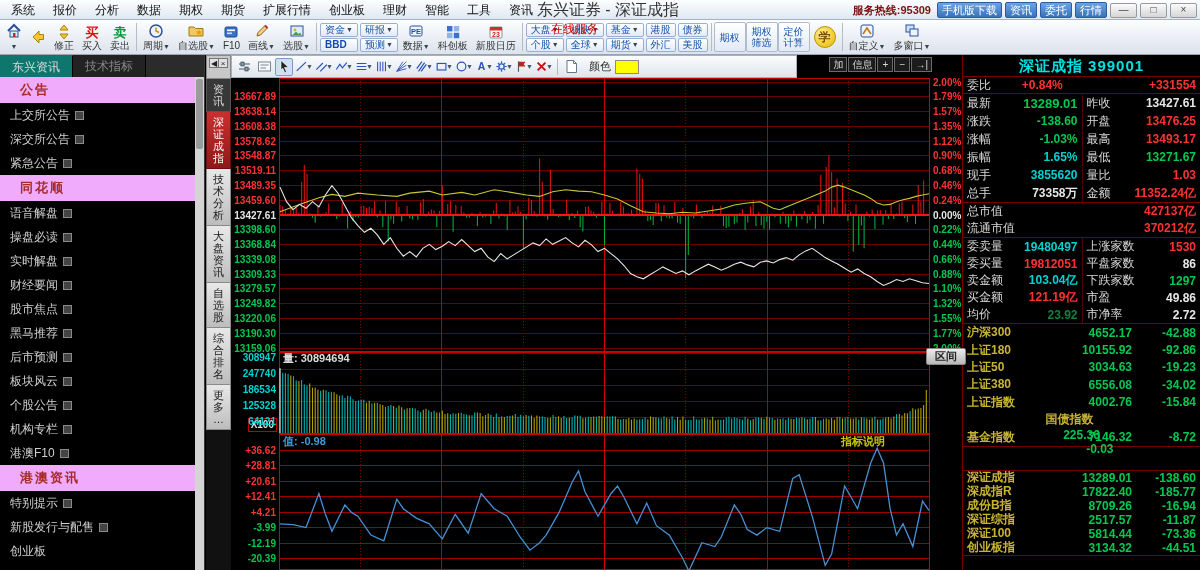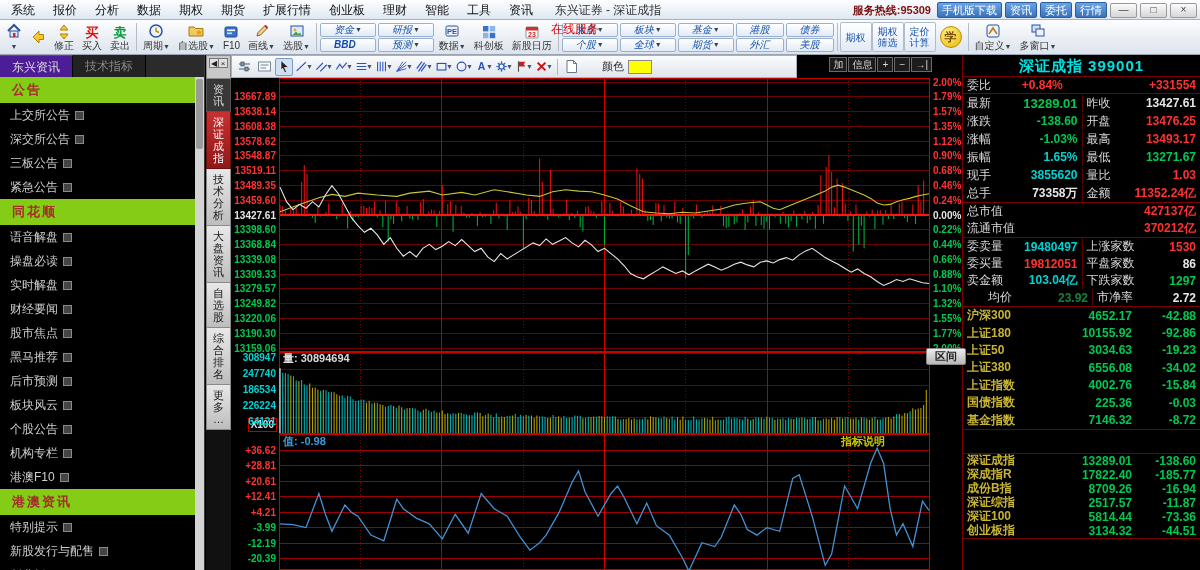--- a/index.html
+++ b/index.html
@@ -4,64 +4,64 @@
 <style>
 *{margin:0;padding:0;box-sizing:border-box;}
 html,body{width:1200px;height:570px;overflow:hidden;}
 body{font-family:"Liberation Sans","DejaVu Sans",sans-serif;background:#000;}
 #app{position:relative;width:1200px;height:570px;background:#000;}
 
 .titlebar{position:absolute;top:0;left:0;right:0;height:20px;background:linear-gradient(#fdfeff,#dfe8f2);border-bottom:1px solid #a8b2c0;z-index:30;}
 .menubar{position:absolute;left:2px;top:0;height:20px;display:flex;z-index:2;}
 .menu-item{padding:0 9px;font-size:12px;line-height:20px;color:#111;cursor:default;}
 .menu-item.hl{color:#d40000;margin-top:19px;}
-.win-title{position:absolute;left:16px;right:0;top:0;text-align:center;font-size:12px;line-height:20px;color:#333;}
+.win-title{position:absolute;left:16px;right:0;top:0;text-align:center;font-size:16px;line-height:20px;color:#333;}
 .title-right{position:absolute;right:3px;top:2px;display:flex;align-items:center;gap:3px;z-index:3;}
 .hotline{font-size:11px;font-weight:bold;color:#7c1010;margin-right:3px;}
 .tbtn{background:linear-gradient(#6aa4e8,#3a72b8);color:#fff;font-size:11px;line-height:14px;padding:0 4px;border:1px solid #2d5d9c;border-radius:2px;}
 .wbtn{width:27px;height:15px;background:linear-gradient(#fbfbfb,#d6d6d6);border:1px solid #999;border-radius:2px;font-size:10px;line-height:12px;text-align:center;color:#444;}
 
 .toolbar{position:absolute;top:20px;left:0;right:0;height:35px;background:linear-gradient(#fcfdfe,#dce3ed);border-bottom:1px solid #9aa4b2;display:flex;align-items:center;padding:0 2px;z-index:29;}
 .tb-btn{height:32px;display:flex;flex-direction:column;align-items:center;justify-content:center;padding:0 4px;font-size:10px;color:#333;border-radius:2px;line-height:11px;white-space:nowrap;}
 .tb-btn .ic{height:17px;display:flex;align-items:center;justify-content:center;}
 .tb-sep{width:1px;height:28px;background:#b4bcc8;margin:0 2px;flex:none;}
 .tb-stack{display:flex;flex-direction:column;gap:1px;padding:0 1px;}
-.tb-mini{height:14px;font-size:10px;color:#1450aa;border:1px solid #9ab0d0;border-radius:2px;background:linear-gradient(#ffffff,#e2eaf5);padding:0 13px;display:flex;align-items:flex-start;gap:1px;line-height:12px;font-style:italic;}
+.tb-mini{height:14px;font-size:10px;color:#1450aa;border:1px solid #9ab0d0;border-radius:2px;background:linear-gradient(#ffffff,#e2eaf5);padding:0 4px;display:flex;align-items:flex-start;gap:1px;line-height:12px;}
 .tb-mini.bold{font-weight:bold;color:#1048b4;}
 .dd{font-size:7px;color:#345;}
 .tb-txt2{height:30px;border:1px solid #aebcd0;border-radius:2px;background:linear-gradient(#ffffff,#e2eaf5);color:#1450aa;font-size:10px;display:flex;flex-direction:column;align-items:center;justify-content:center;padding:0 5px;line-height:11px;}
 .xue{width:22px;height:22px;border-radius:50%;background:radial-gradient(circle at 35% 30%,#ffef8a,#e8b800);border:1px solid #c09000;color:#7a4a00;font-size:12px;font-weight:bold;text-align:center;line-height:21px;}
 
 .content{position:absolute;top:55px;left:0;width:1200px;height:515px;}
 .sidebar{position:absolute;left:0;top:0;width:205px;height:515px;background:#000;border-right:1px solid #3a3a3a;overflow:hidden;}
 .side-tabs{display:flex;height:22px;background:#2b2b2b;}
 .side-tab{padding:0 12px;font-size:12px;line-height:22px;color:#8a8a8a;background:#222;border-right:1px solid #000;}
-.side-tab.active{color:#d8d8d8;background:#4c1d95;border-top:1px solid #555;}
+.side-tab.active{color:#d8d8d8;background:#0f766e;border-top:1px solid #555;}
 .side-list{position:absolute;top:22px;left:0;right:9px;bottom:0;overflow:hidden;}
-.side-hdr{height:26px;line-height:26px;background:#84cc16;color:#a62b2b;font-size:13px;font-weight:bold;padding-left:12px;letter-spacing:2px;}
+.side-hdr{height:26px;line-height:26px;background:#f0abfc;color:#a62b2b;font-size:13px;font-weight:bold;padding-left:20px;letter-spacing:2px;}
 .side-item{height:24px;line-height:24px;color:#cfcfcf;font-size:12px;padding-left:10px;display:flex;align-items:center;gap:5px;cursor:pointer;}
 .doc-ico{width:9px;height:9px;border:1px solid #8a8a8a;background:#444;flex:none;display:inline-block;}
 .side-scroll{position:absolute;right:0;top:22px;bottom:0;width:9px;background:#d4d4d4;}
 .side-thumb{position:absolute;top:2px;left:1px;width:7px;height:70px;background:#9a9a9a;border-radius:2px;}
 
 .vstrip{position:absolute;left:206px;top:0;width:25px;height:515px;background:#111;}
 .vs-hdr{height:24px;position:relative;background:#c8c8c8;border:1px solid #888;}
 .vs-mini{position:absolute;top:2px;width:10px;height:10px;font-size:8px;line-height:9px;text-align:center;color:#222;background:#e0e0e0;border:1px solid #777;}
 .vtab{width:25px;display:flex;flex-direction:column;align-items:center;justify-content:center;background:linear-gradient(#e8e8e8,#bdbdbd);border:1px solid #8a8a8a;border-top:none;color:#1a1a1a;font-size:11px;padding:4px 0;gap:0;}
 .vtab span{line-height:12px;}
 .vtab.dark{background:#383838;color:#ddd;border-color:#555;}
 .vtab.active{background:linear-gradient(#c83030,#901818);color:#fff;border-color:#6a0e0e;}
 
 .chartcol{position:absolute;left:231px;top:0;width:731px;height:515px;background:#000;}
 .drawbar{position:absolute;left:0;top:0;width:566px;height:23px;background:linear-gradient(#fbfcfd,#dfe5ec);border:1px solid #a8b0bc;display:flex;align-items:center;padding:0 3px;gap:2px;}
 .di{width:18px;height:18px;display:flex;align-items:center;justify-content:center;border-radius:2px;flex:none;}
 .di.pressed{background:#cfe0f2;border:1px solid #7a9cc4;}
 .di-dd{font-size:7px;color:#456;margin-left:-2px;}
 .d-sep{width:1px;height:16px;background:#b0b8c4;margin:0 2px;flex:none;}
-.color-label{font-size:11px;color:#333;margin:0 2px 0 20px;}
+.color-label{font-size:11px;color:#333;margin:0 2px 0 7px;}
 .swatch{width:24px;height:14px;background:#ffff00;border:1px solid #8a8a8a;flex:none;}
 .hdrbtns{position:absolute;right:30px;top:2px;display:flex;gap:1px;}
 .hbtn{min-width:16px;height:15px;background:#1c1c1c;border:1px solid #6a6a6a;color:#d8d8d8;font-size:10px;line-height:13px;text-align:center;padding:0 3px;}
 .main-pane{position:absolute;left:0;top:23px;width:731px;height:274px;}
 .vol-pane{position:absolute;left:0;top:297px;width:731px;height:82px;}
 .ind-pane{position:absolute;left:0;top:379px;width:731px;height:136px;}
 .axis-lab{position:absolute;font-size:10px;font-weight:bold;line-height:11px;}
 .price-axis .axis-lab{right:3px;}
 .pct-axis .axis-lab{left:3px;}
 .price-axis{position:absolute;left:0;top:0;width:48px;height:100%;}
@@ -312,24 +312,20 @@
           <div class="side-tab">技术指标</div>
         </div>
       <div class="side-list" id="side-list">
           <div class="side-hdr">公告</div>
           <div class="side-item">
             <span>上交所公告</span>
             <span class="doc-ico"></span>
           </div>
           <div class="side-item">
             <span>深交所公告</span>
-            <span class="doc-ico"></span>
-          </div>
-          <div class="side-item">
-            <span>三板公告</span>
             <span class="doc-ico"></span>
           </div>
           <div class="side-item">
             <span>紧急公告</span>
             <span class="doc-ico"></span>
           </div>
           <div class="side-hdr">同花顺</div>
           <div class="side-item">
             <span>语音解盘</span>
             <span class="doc-ico"></span>
@@ -867,21 +863,21 @@
             <div class="axis-lab" style="top: 264.5px; color: rgb(0, 200, 80);">2.00%</div>
           </div>
       </div>
       <div class="vol-pane">
         <div class="vol-label">量: 30894694</div>
         <div class="price-axis" id="vol-axis">
           <div class="x100">X100</div>
         <div class="axis-lab" style="top: 0px; color: rgb(0, 210, 210);">308947</div>
             <div class="axis-lab" style="top: 16px; color: rgb(0, 210, 210);">247740</div>
             <div class="axis-lab" style="top: 32px; color: rgb(0, 210, 210);">186534</div>
-            <div class="axis-lab" style="top: 48px; color: rgb(0, 210, 210);">226224</div>
+            <div class="axis-lab" style="top: 48px; color: rgb(0, 210, 210);">125328</div>
             <div class="axis-lab" style="top: 64px; color: rgb(0, 210, 210);">64121</div>
           </div>
         <svg id="vol-plot" class="plot" width="651" height="82">
             <rect x="0" y="0" width="651" height="82" fill="#000"></rect>
             <line x1="1" y1="1" x2="650" y2="1" stroke="#6e0000" stroke-width="1" shape-rendering="crispEdges"></line>
             <line x1="1" y1="17" x2="650" y2="17" stroke="#6e0000" stroke-width="1" shape-rendering="crispEdges"></line>
             <line x1="1" y1="33" x2="650" y2="33" stroke="#6e0000" stroke-width="1" shape-rendering="crispEdges"></line>
             <line x1="1" y1="49" x2="650" y2="49" stroke="#6e0000" stroke-width="1" shape-rendering="crispEdges"></line>
             <line x1="1" y1="65" x2="650" y2="65" stroke="#6e0000" stroke-width="1" shape-rendering="crispEdges"></line>
             <line x1="81.4" y1="0" x2="81.4" y2="82" stroke="#7a0000" stroke-width="1" stroke-dasharray="1,2" shape-rendering="crispEdges"></line>
@@ -1274,21 +1270,31 @@
           <div class="rp-row" style="height: 17px; padding: 0px;">
             <div class="half">
               <span class="rp-label">卖金额</span>
               <span class="rp-val c-cyan">103.04亿</span>
             </div>
             <div class="half">
               <span class="rp-label">下跌家数</span>
               <span class="rp-val c-green">1297</span>
             </div>
           </div>
-          <div class="rp-row" style="height: 17px; padding: 0px; margin-left: 21px;">
+          <div class="rp-row" style="height: 17px; padding: 0px;">
+            <div class="half">
+              <span class="rp-label">买金额</span>
+              <span class="rp-val c-red">121.19亿</span>
+            </div>
+            <div class="half">
+              <span class="rp-label">市盈</span>
+              <span class="rp-val c-white">49.86</span>
+            </div>
+          </div>
+          <div class="rp-row" style="height: 17px; padding: 0px;">
             <div class="half">
               <span class="rp-label">均价</span>
               <span class="rp-val c-yellow">23.92</span>
             </div>
             <div class="half">
               <span class="rp-label">市净率</span>
               <span class="rp-val c-white">2.72</span>
             </div>
           </div>
         </div>
@@ -1311,21 +1317,21 @@
           <div class="idx-row" style="height: 17.4px;">
             <span class="idx-name">上证380</span>
             <span class="idx-val c-green">6556.08</span>
             <span class="idx-chg c-green">-34.02</span>
           </div>
           <div class="idx-row" style="height: 17.4px;">
             <span class="idx-name">上证指数</span>
             <span class="idx-val c-green">4002.76</span>
             <span class="idx-chg c-green">-15.84</span>
           </div>
-          <div class="idx-row" style="height: 17.4px;">
+          <div class="idx-row" style="height: 17.4px; flex-direction: column;">
             <span class="idx-name">国债指数</span>
             <span class="idx-val c-green">225.36</span>
             <span class="idx-chg c-green">-0.03</span>
           </div>
           <div class="idx-row" style="height: 17.4px;">
             <span class="idx-name">基金指数</span>
             <span class="idx-val c-green">7146.32</span>
             <span class="idx-chg c-green">-8.72</span>
           </div>
         </div>

